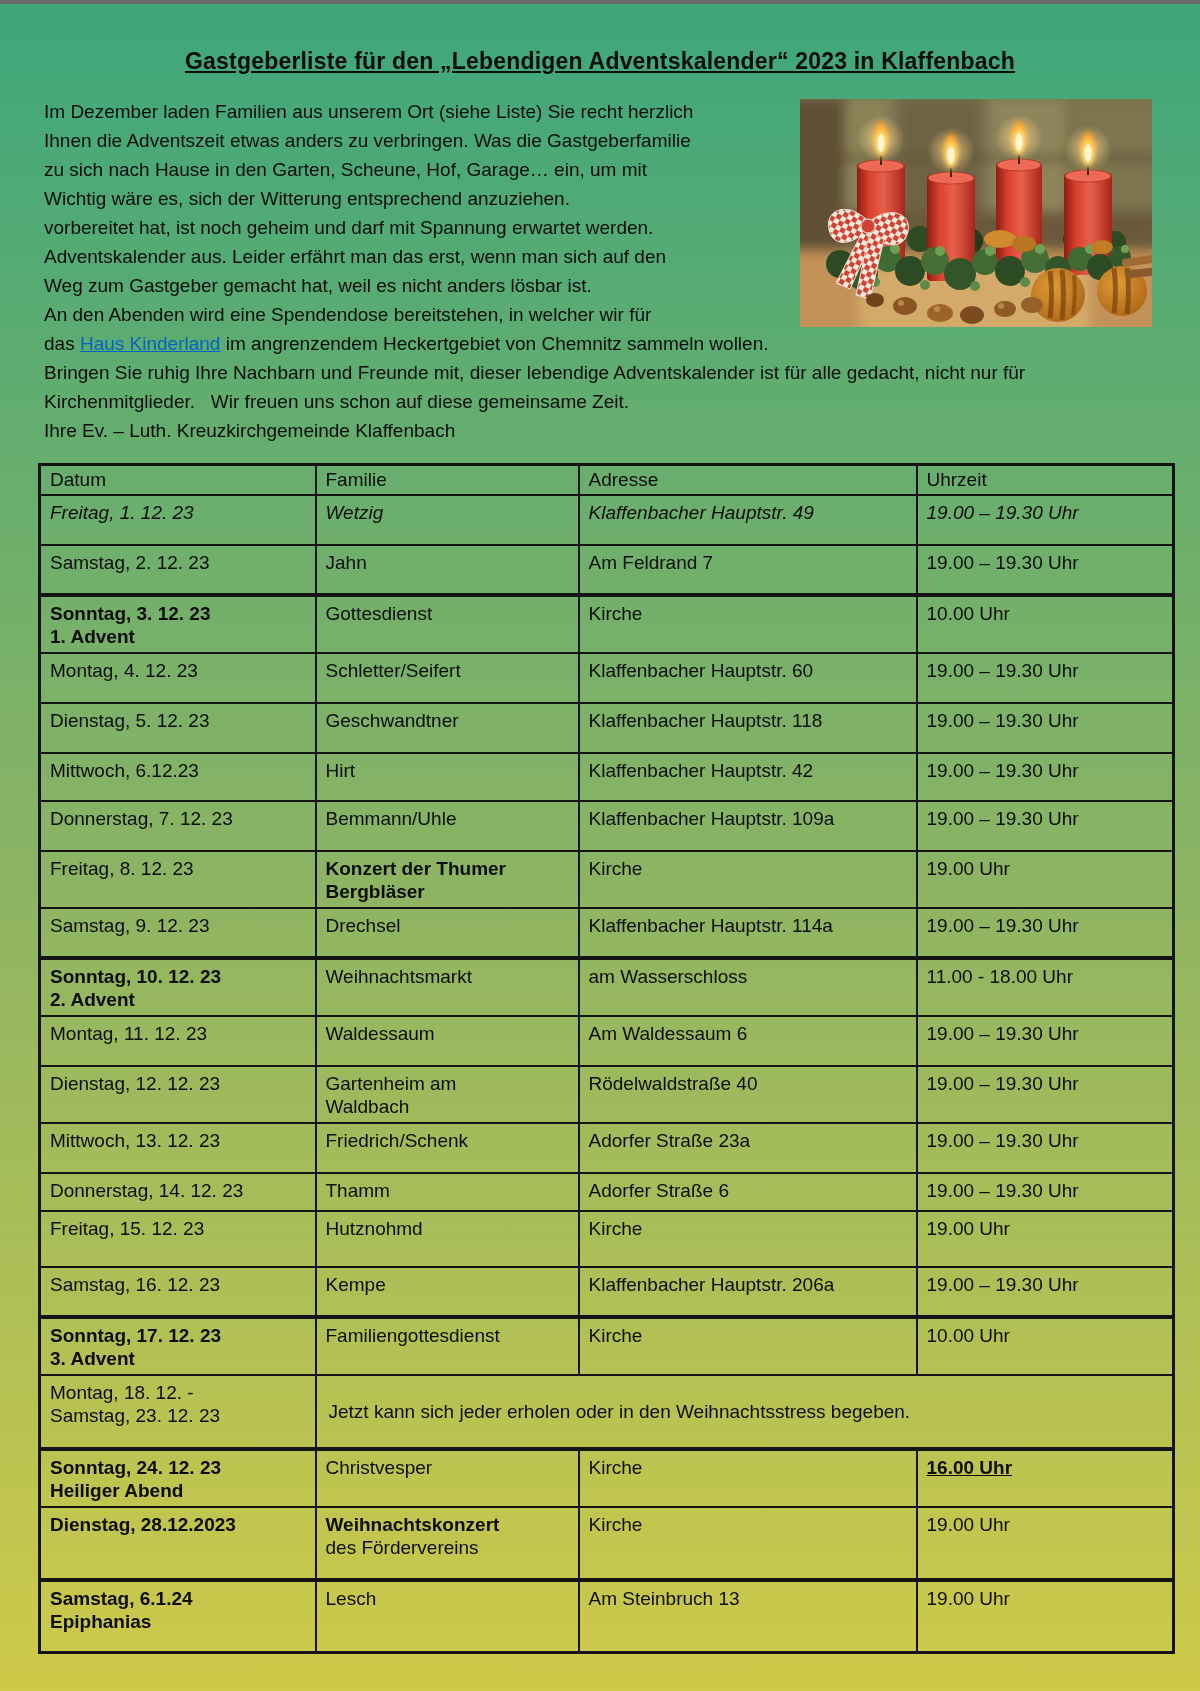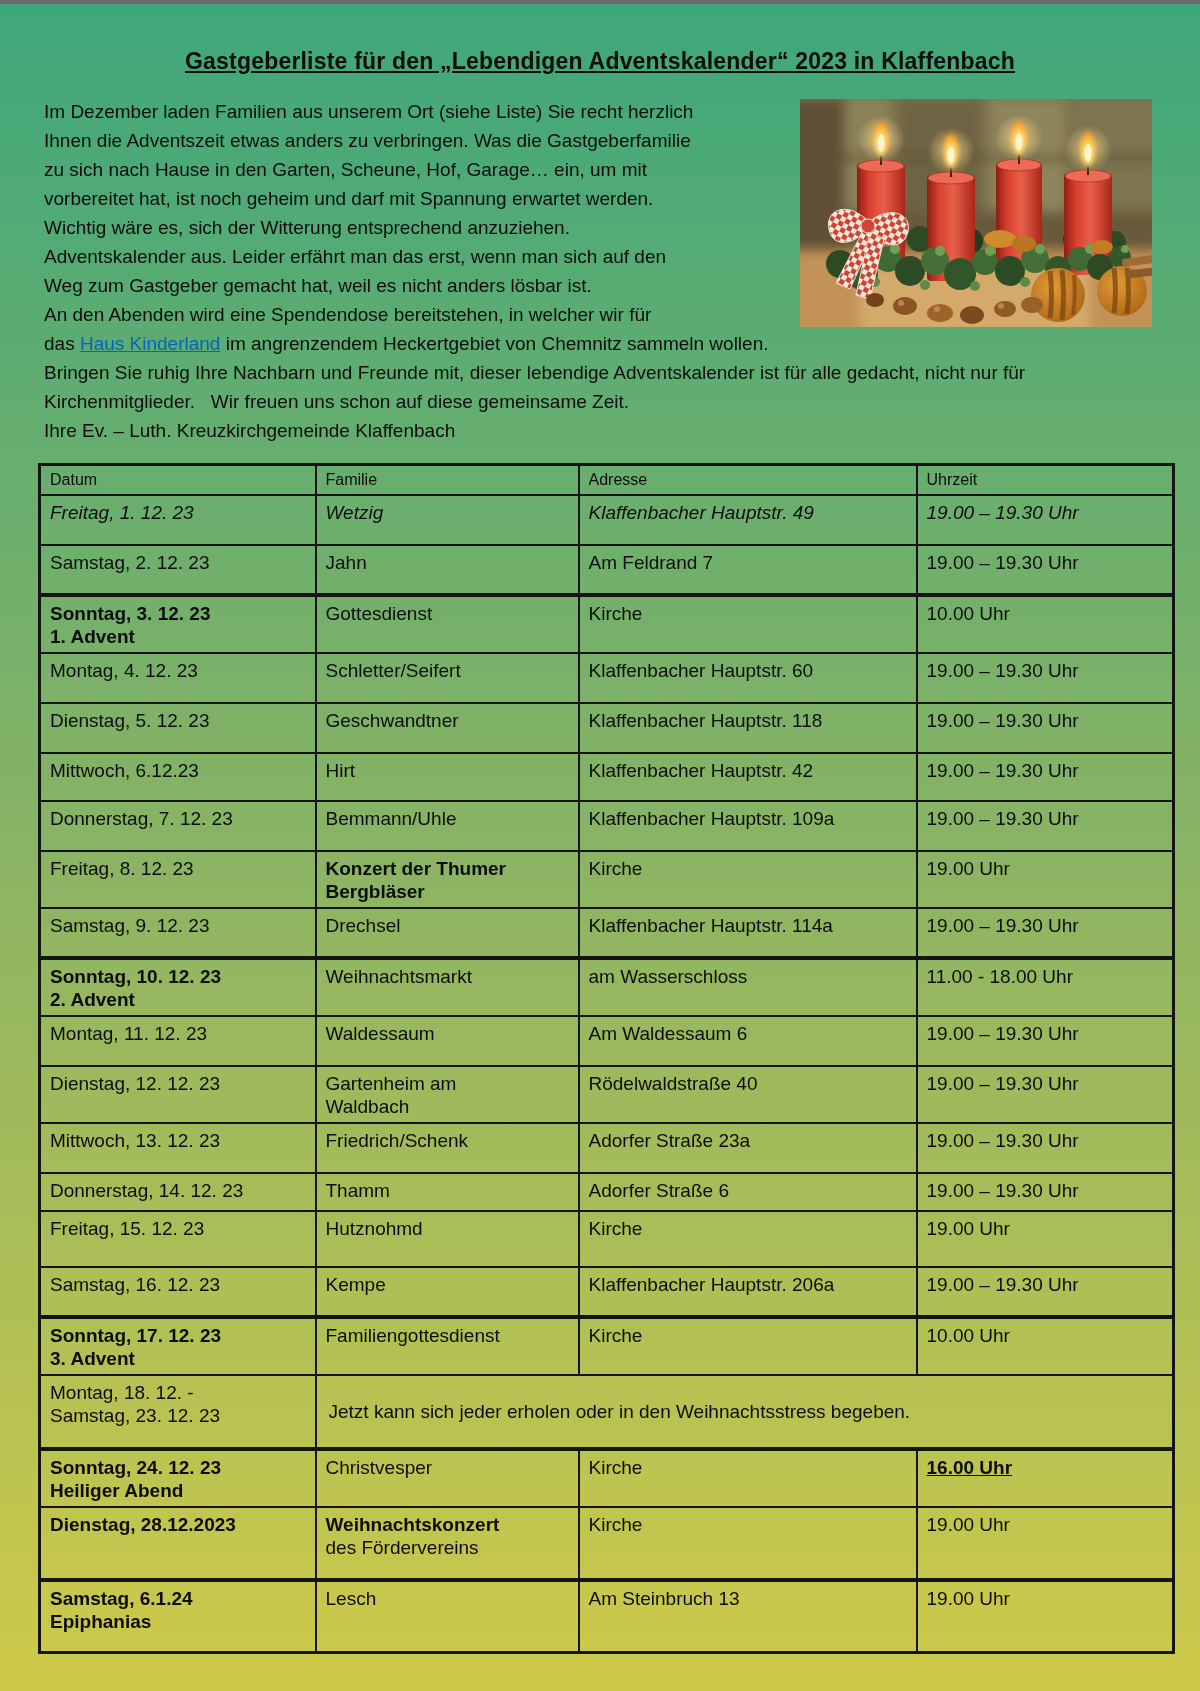--- a/index.html
+++ b/index.html
@@ -38,21 +38,21 @@
     width:1134px;
     border-collapse:collapse;
     table-layout:fixed;
     font-size:19px;
     line-height:23px;
   }
   table.schedule, table.schedule th, table.schedule td { border:2px solid #141414; }
   table.schedule { border-width:3px; }
   th {
     text-align:left; font-weight:normal;
-    font-size:16px; height:30px;
+    font-size:19px; height:30px;
     padding:1px 9px 2px 9px;
     vertical-align:middle;
   }
   td {
     vertical-align:top;
     padding:5px 9px 4px 9px;
   }
   tr.tt td { border-top-width:4px; }
   td.merged { vertical-align:middle; padding-left:12px; }
   .b { font-weight:bold; }
@@ -224,22 +224,22 @@
         <circle cx="288" cy="50" r="24" fill="url(#glowG)"></circle>
           <ellipse cx="288" cy="50" rx="7.5" ry="17" fill="url(#flameG)" filter="url(#blur2)"></ellipse>
           <ellipse cx="288" cy="54" rx="3.5" ry="9" fill="#fff6cf" opacity=".9"></ellipse>
       </g>
     </svg>
 
     <div id="lines-before">
         <div class="line">Im Dezember laden Familien aus unserem Ort (siehe Liste) Sie recht herzlich</div>
         <div class="line">Ihnen die Adventszeit etwas anders zu verbringen. Was die Gastgeberfamilie</div>
         <div class="line">zu sich nach Hause in den Garten, Scheune, Hof, Garage… ein, um mit</div>
+        <div class="line">Wichtig wäre es, sich der Witterung entsprechend anzuziehen.</div>
         <div class="line">vorbereitet hat, ist noch geheim und darf mit Spannung erwartet werden.</div>
-        <div class="line">Wichtig wäre es, sich der Witterung entsprechend anzuziehen.</div>
         <div class="line">Adventskalender aus. Leider erfährt man das erst, wenn man sich auf den</div>
         <div class="line">Weg zum Gastgeber gemacht hat, weil es nicht anders lösbar ist.</div>
         <div class="line">An den Abenden wird eine Spendendose bereitstehen, in welcher wir für</div>
       </div>
 
     <div class="line"><span>das </span><a class="kinderland" href="#">Haus Kinderland</a><span> im angrenzendem Heckertgebiet von Chemnitz sammeln wollen.</span></div>
 
     <div id="lines-after">
         <div class="line">Bringen Sie ruhig Ihre Nachbarn und Freunde mit, dieser lebendige Adventskalender ist für alle gedacht, nicht nur für</div>
         <div class="line">Kirchenmitglieder.&nbsp;&nbsp; Wir freuen uns schon auf diese gemeinsame Zeit.</div>

